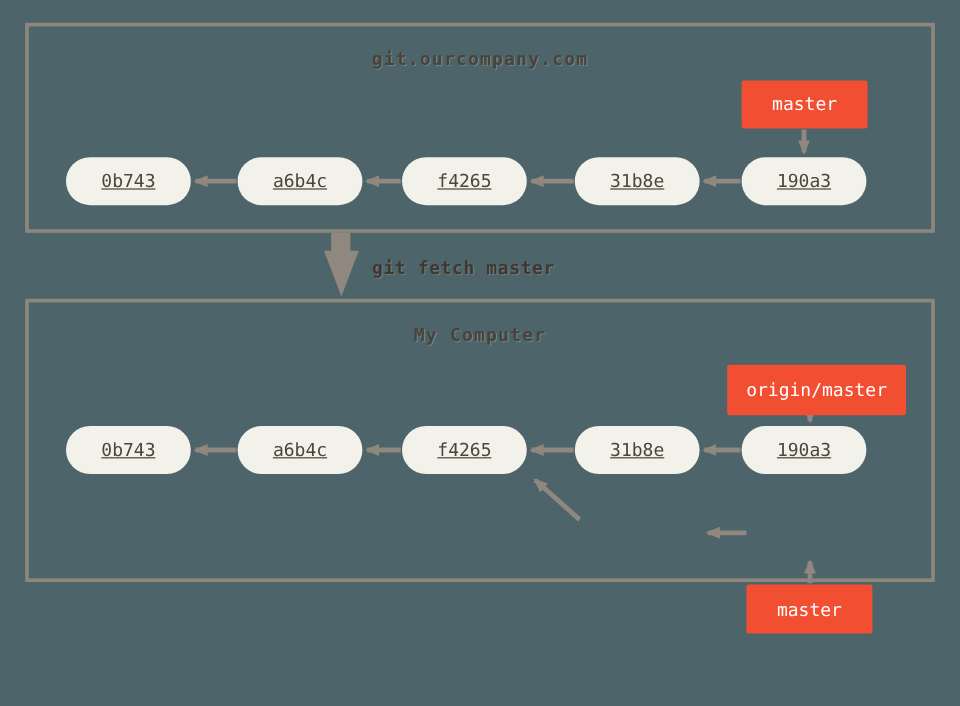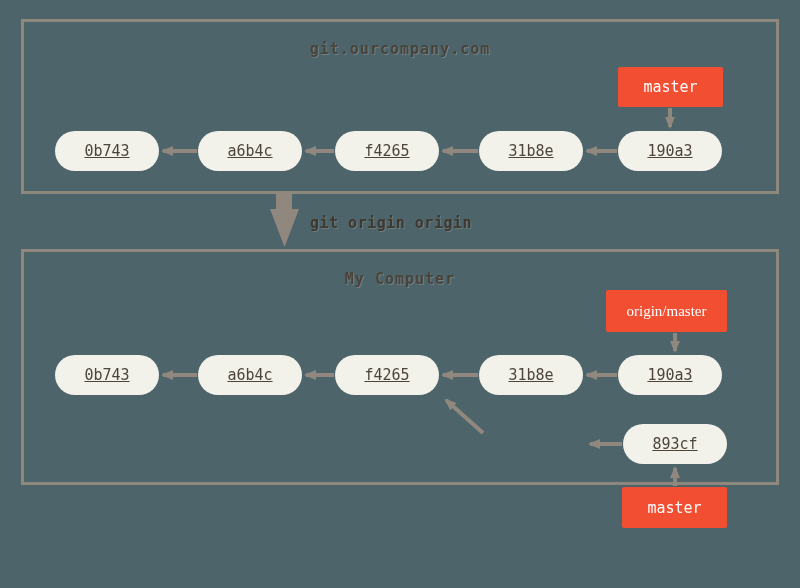--- a/index.html
+++ b/index.html
@@ -56,21 +56,21 @@
   .lb1{left:623px;top:424px;}
   .branch-label{
     position:absolute;
     background:var(--branch-fill,#f14e32);
     color:var(--branch-text,#ffffff);
     font-size:15px;
     display:flex;align-items:center;justify-content:center;
     border-radius:2px;
   }
   .remote-master{left:618px;top:67px;width:105px;height:40px;}
-  .origin-master{left:606px;top:290px;width:121px;height:42px;font-family:Liberation Serif, serif;}
+  .origin-master{left:606px;top:304px;width:149px;height:42px;}
   .local-master{left:622px;top:487px;width:105px;height:41px;}
   .action-label{
     position:absolute;
     left:310px;top:214px;
     font-size:15px;
     font-weight:bold;
     letter-spacing:0.5px;
     color:var(--label-text,#3f382e);
     text-shadow:1px 1px 0 rgba(255,255,255,0.15);
   }
@@ -131,26 +131,25 @@
   </svg>
 
   <div class="commit rc0">0b743</div>
   <div class="commit rc1">a6b4c</div>
   <div class="commit rc2">f4265</div>
   <div class="commit rc3">31b8e</div>
   <div class="commit rc4">190a3</div>
 
   <div class="branch-label remote-master">master</div>
 
-  <div class="action-label">git origin origin</div>
+  <div class="action-label">git fetch master</div>
 
   <div class="commit lc0">0b743</div>
   <div class="commit lc1">a6b4c</div>
   <div class="commit lc2">f4265</div>
   <div class="commit lc3">31b8e</div>
   <div class="commit lc4">190a3</div>
 
-  <div class="commit lb1">893cf</div>
 
   <div class="branch-label origin-master">origin/master</div>
   <div class="branch-label local-master">master</div>
 
 </div>
 
 </body></html>

